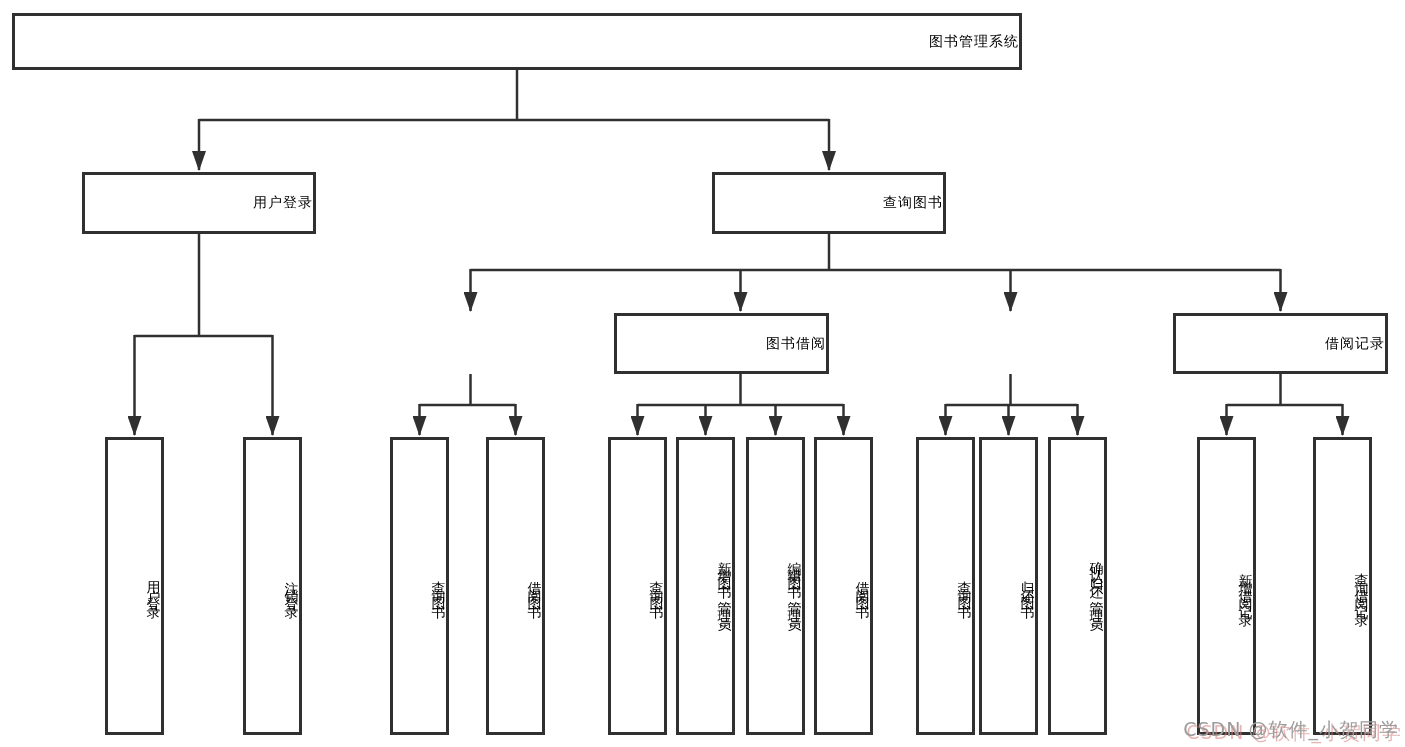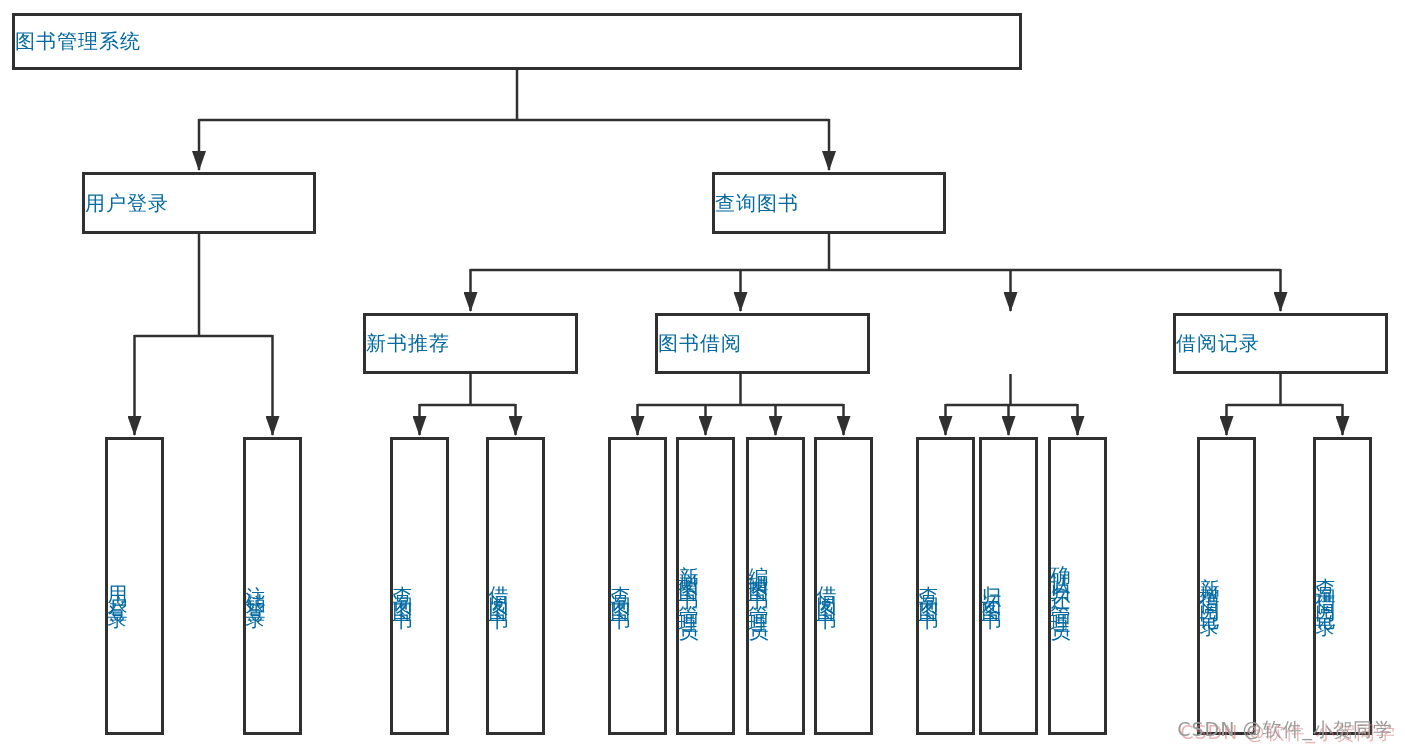--- a/index.html
+++ b/index.html
@@ -23,39 +23,39 @@
     height: 747px;
     pointer-events: none;
   }
   .box {
     position: absolute;
     box-sizing: border-box;
     border: 3px solid #303030;
     background: #ffffff;
     display: flex;
     align-items: center;
-    justify-content: flex-start;
-    color: #0369a1;
-    font-size: 20px;
+    justify-content: flex-end;
+    color: #000000;
+    font-size: 14px;
     letter-spacing: 1px;
   }
   .root { left: 12px; top: 13px; width: 1010px; height: 57px; }
   .lvl2 { top: 172px; width: 234px; height: 62px; }
   .lvl3 { top: 313px; width: 215px; height: 61px; }
   .leaf { top: 437px; width: 59px; height: 298px; }
   .leaf .v {
     writing-mode: vertical-rl;
     text-orientation: mixed;
     letter-spacing: 8px;
     line-height: 1;
     white-space: nowrap;
   }
   .watermark {
     position: absolute;
-    right: 12px;
+    right: 6px;
     bottom: 4px;
     font-size: 19px;
     color: #9c9c9c;
     text-shadow: 3px 3px 0 rgba(214, 120, 120, 0.55);
     letter-spacing: 1px;
   }
 </style>
 </head>
 <body>
 
@@ -115,24 +115,21 @@
     <span>图书管理系统</span>
   </div>
 
   <div class="box lvl2" style="left:82px">
     <span>用户登录</span>
   </div>
   <div class="box lvl2" style="left:712px">
     <span>查询图书</span>
   </div>
 
-  <div class="box lvl3" style="left:363px">
-    <span>新书推荐</span>
-  </div>
-  <div class="box lvl3" style="left:655px">
+  <div class="box lvl3" style="left:614px">
     <span>图书借阅</span>
   </div>
   <div class="box lvl3" style="left:1173px">
     <span>借阅记录</span>
   </div>
 
   <div class="box leaf" style="left:105px">
     <span class="v">用户登录</span>
   </div>
   <div class="box leaf" style="left:243px">

